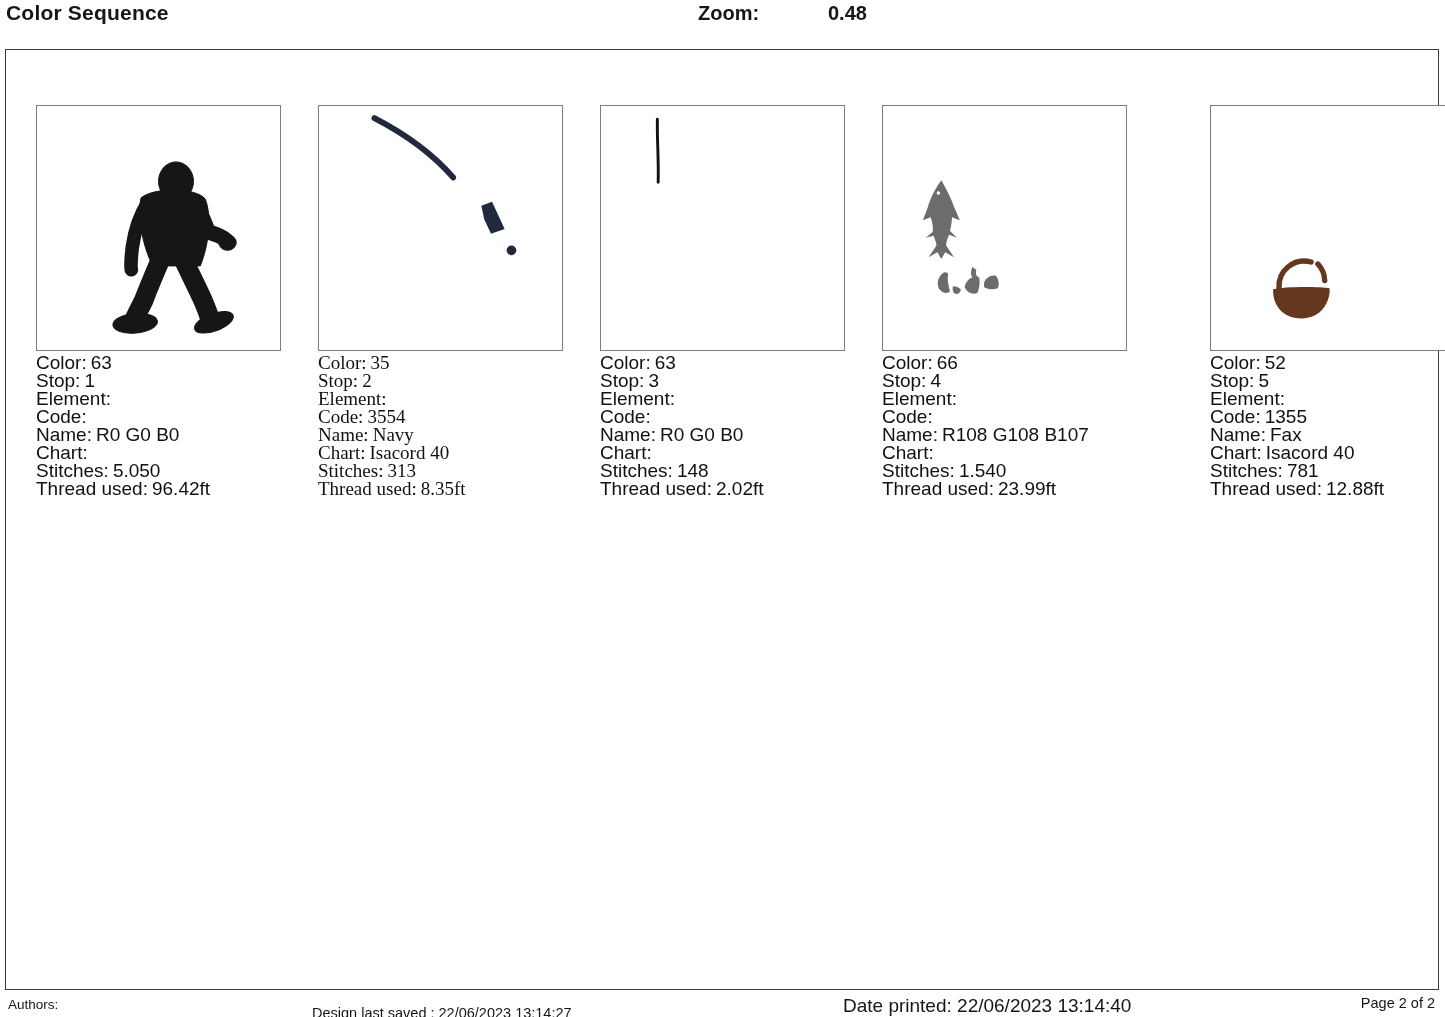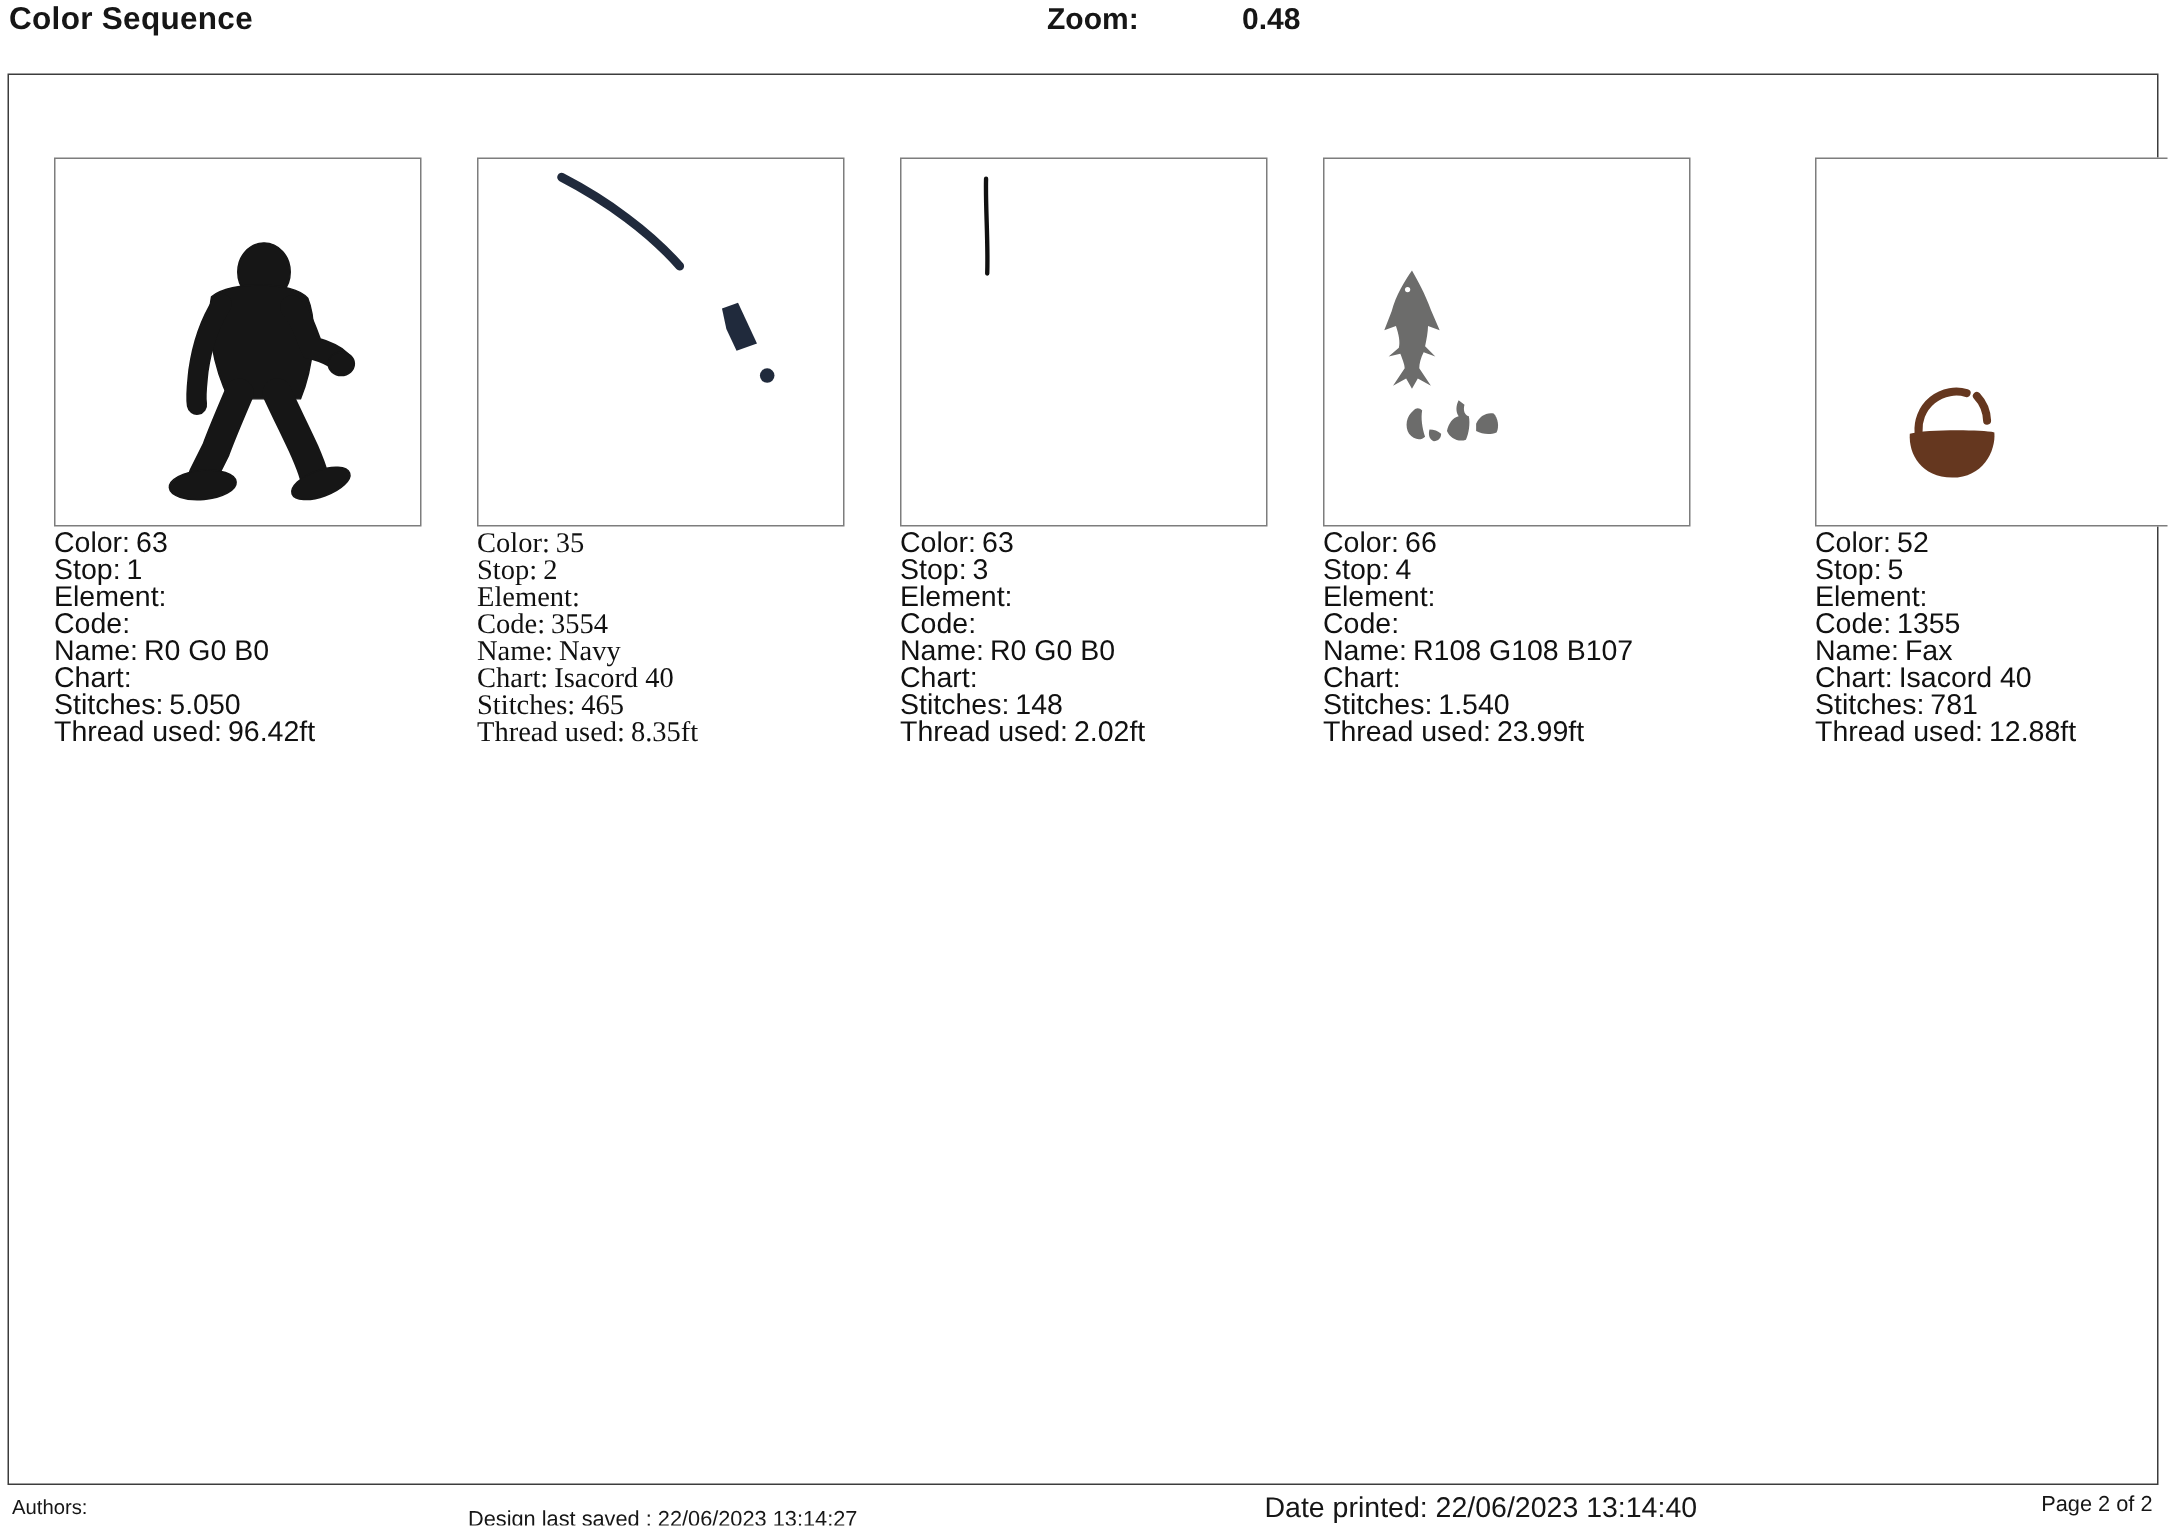--- a/index.html
+++ b/index.html
@@ -144,21 +144,21 @@
   <div><span class="fl">Thread used:</span><span>96.42ft</span></div>
 </div>
 
 <div class="info p1">
   <div><span class="fl">Color:</span><span>35</span></div>
   <div><span class="fl">Stop:</span><span>2</span></div>
   <div><span class="fl">Element:</span><span></span></div>
   <div><span class="fl">Code:</span><span>3554</span></div>
   <div><span class="fl">Name:</span><span>Navy</span></div>
   <div><span class="fl">Chart:</span><span>Isacord 40</span></div>
-  <div><span class="fl">Stitches:</span><span>465</span></div>
+  <div><span class="fl">Stitches:</span><span>313</span></div>
   <div><span class="fl">Thread used:</span><span>8.35ft</span></div>
 </div>
 
 <div class="info p2">
   <div><span class="fl">Color:</span><span>63</span></div>
   <div><span class="fl">Stop:</span><span>3</span></div>
   <div><span class="fl">Element:</span><span></span></div>
   <div><span class="fl">Code:</span><span></span></div>
   <div><span class="fl">Name:</span><span>R0 G0 B0</span></div>
   <div><span class="fl">Chart:</span><span></span></div>

